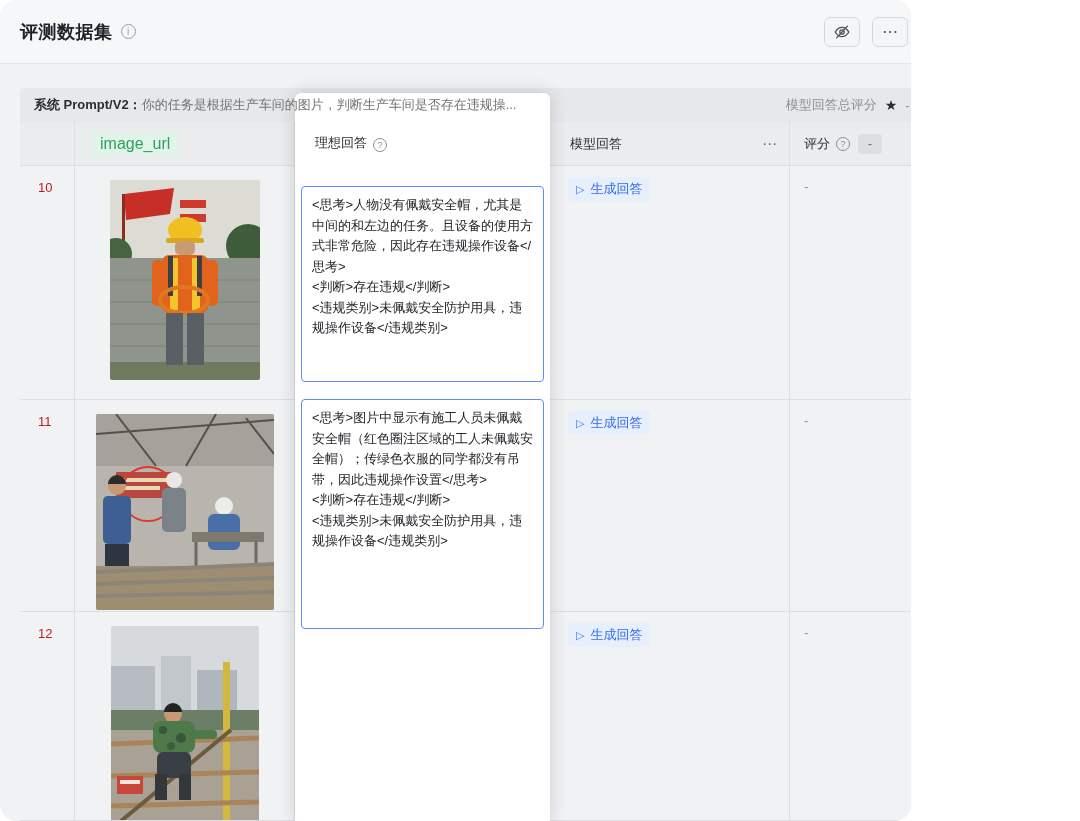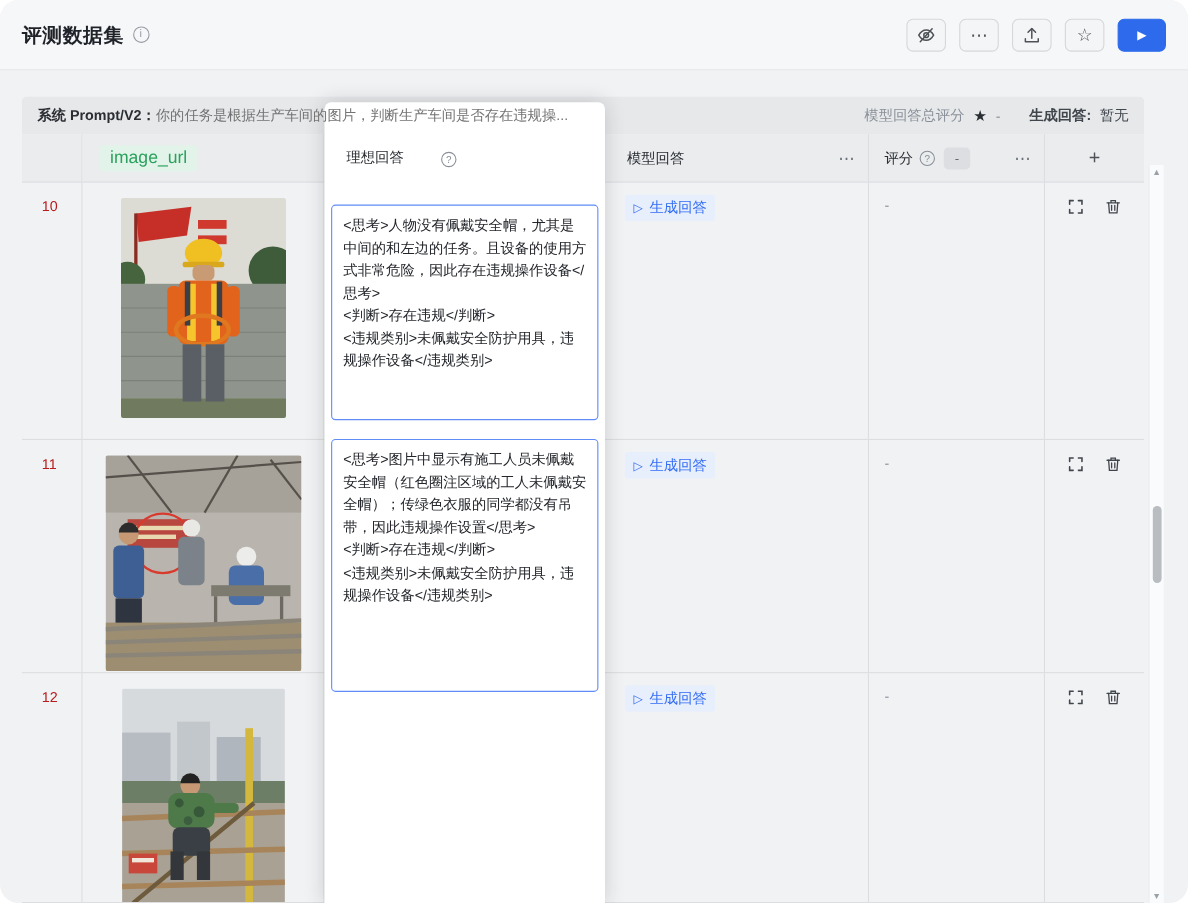--- a/index.html
+++ b/index.html
@@ -1,18 +1,18 @@
 <!DOCTYPE html>
 <html><head>
 <meta charset="utf-8">
 <style>
   * { margin:0; padding:0; box-sizing:border-box; }
   html,body { width:1080px; height:821px; }
   body { font-family:"Liberation Sans","DejaVu Sans",sans-serif; color:#1f2329; }
-  #app { position:relative; width:1080px; height:821px; background:#f1f2f4; overflow:hidden;border-radius:17px; }
+  #app { position:relative; width:911px; height:821px; background:#f1f2f4; overflow:hidden;border-radius:17px; }
 
   
   .topbar { position:absolute; left:0; top:0; width:1080px; height:64px; background:#f6f7f8;
             border-bottom:1px solid #e4e5e7; display:flex; align-items:center; padding:0 20px; z-index:2; }
   .page-title { font-size:18px; font-weight:700; letter-spacing:.5px; }
   .info-dot { width:15px; height:15px; border:1px solid #979ca4; border-radius:50%; color:#979ca4;
               font-size:10px; line-height:13px; text-align:center; margin-left:8px; display:inline-block; }
   .tb-actions { margin-left:auto; display:flex; gap:12px; align-items:center; }
   .tb-btn { width:36px; height:30px; border:1px solid #d5d7da; border-radius:6px; background:#f4f5f6;
             display:flex; align-items:center; justify-content:center; color:#4e5156; font-size:16px; cursor:pointer; }
@@ -59,21 +59,21 @@
               background:#e7eefc; padding:3px 8px; border-radius:3px; cursor:pointer; }
   .gen-tri { font-size:11px; }
   .c-score { padding:13px 0 0 14px; color:#8a9099; font-size:13px; }
   .c-ops { display:flex; gap:18px; justify-content:center; align-items:flex-start; padding-top:14px; }
   .op-icon { color:#41464d; cursor:pointer; }
   .op-icon svg { display:block; }
 
   
   .ideal-col { position:absolute; left:295px; top:93px; width:255px; height:728px; background:#fff; z-index:5;
                border-radius:6px 6px 0 0; box-shadow:0 0 18px rgba(31,35,41,.18); overflow:hidden; }
-  .ideal-header { height:73px; display:flex; align-items:flex-end; padding:0 20px 14px; font-size:13px; color:#2a2d32;gap:28px; }
+  .ideal-header { height:73px; display:flex; align-items:flex-end; padding:0 20px 14px; font-size:13px; color:#2a2d32; }
   .ideal-box { border:1px solid #5f8cf6; border-radius:4px; background:#fff; padding:8px 10px;
                font-size:13px; line-height:1.58; color:#23262b; white-space:pre-wrap; overflow:hidden; cursor:text; }
   .ib-1 { margin:12px 6px 0; height:217px; }
   .ib-2 { margin:20px 6px 0; height:196px; }
   .ib-3 { margin:17px 6px 0; height:230px; }
 
   
   .vscroll { position:absolute; left:1044px; top:150px; width:14px; height:671px; background:#fafbfc;
              border-left:1px solid #e8e9eb; z-index:7; }
   .vs-arrow { position:absolute; left:0; width:13px; height:13px; color:#9aa0a6; font-size:8px;

